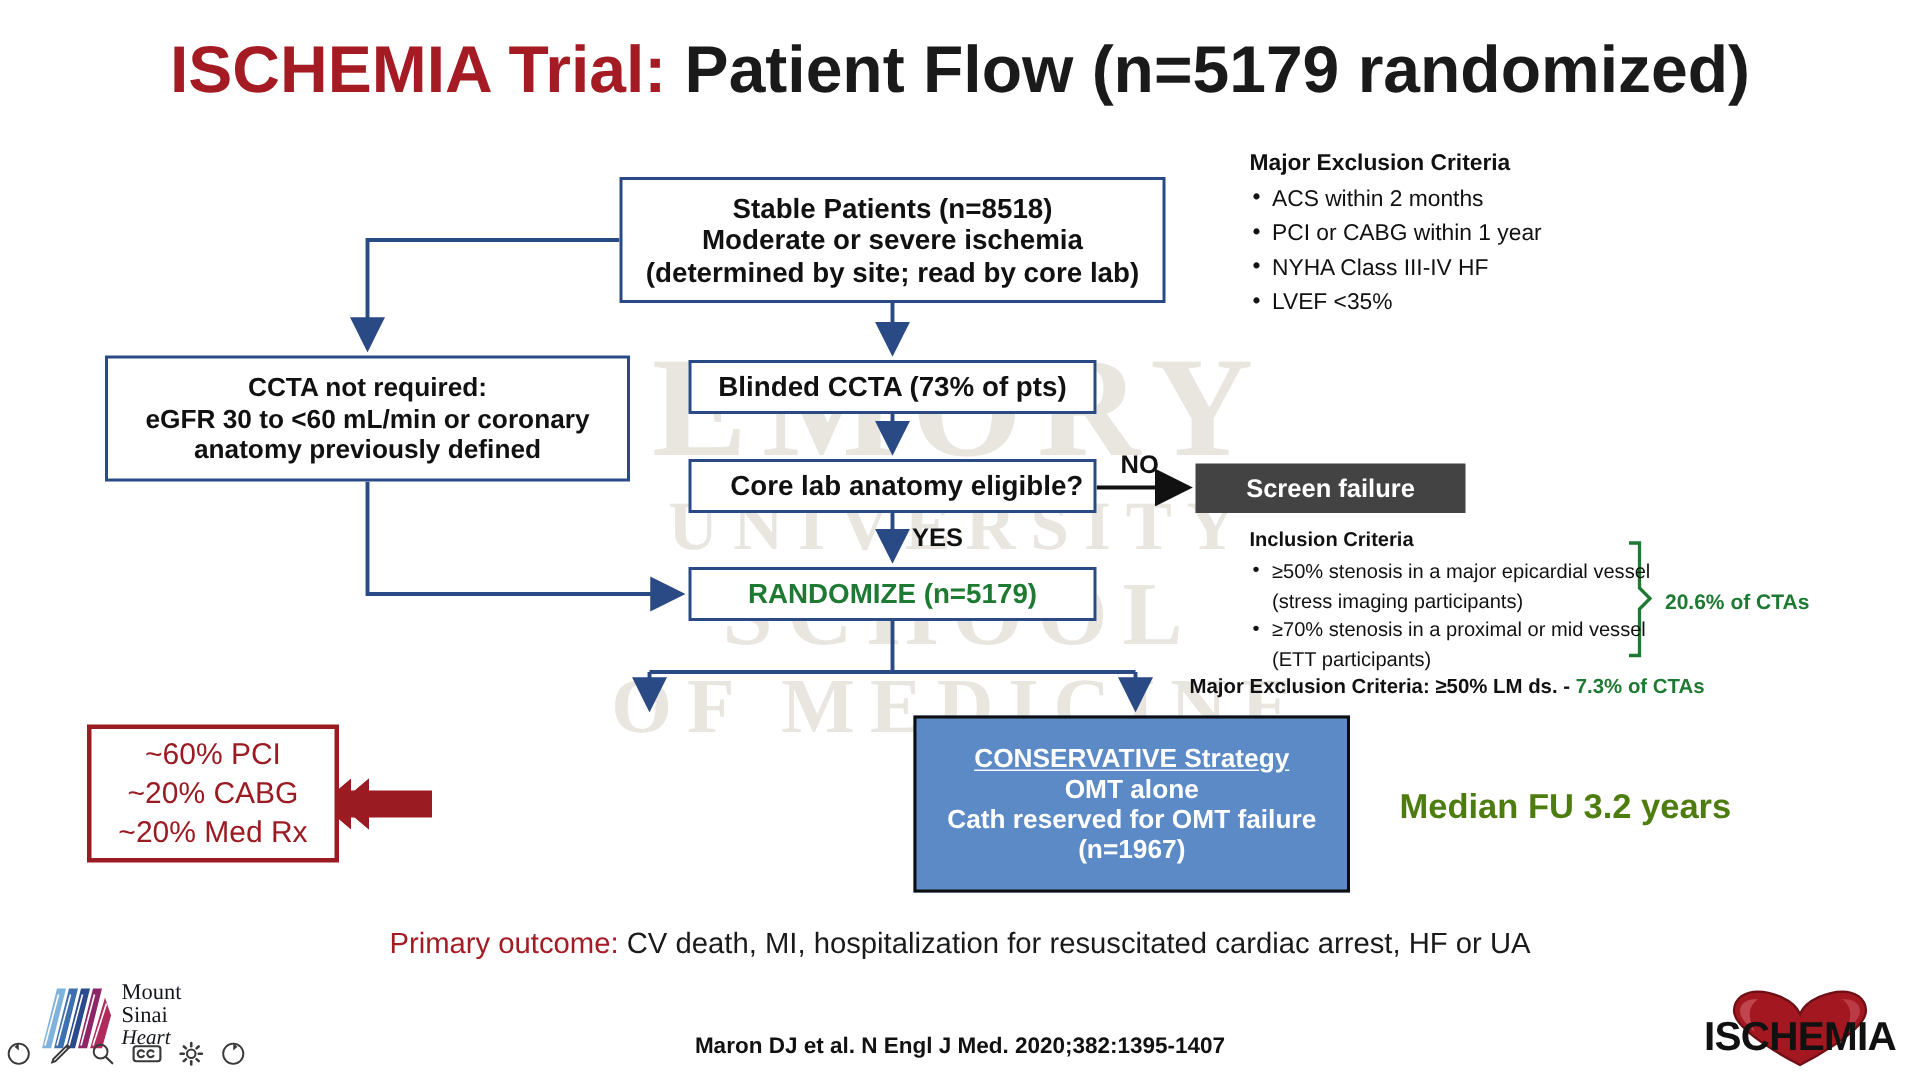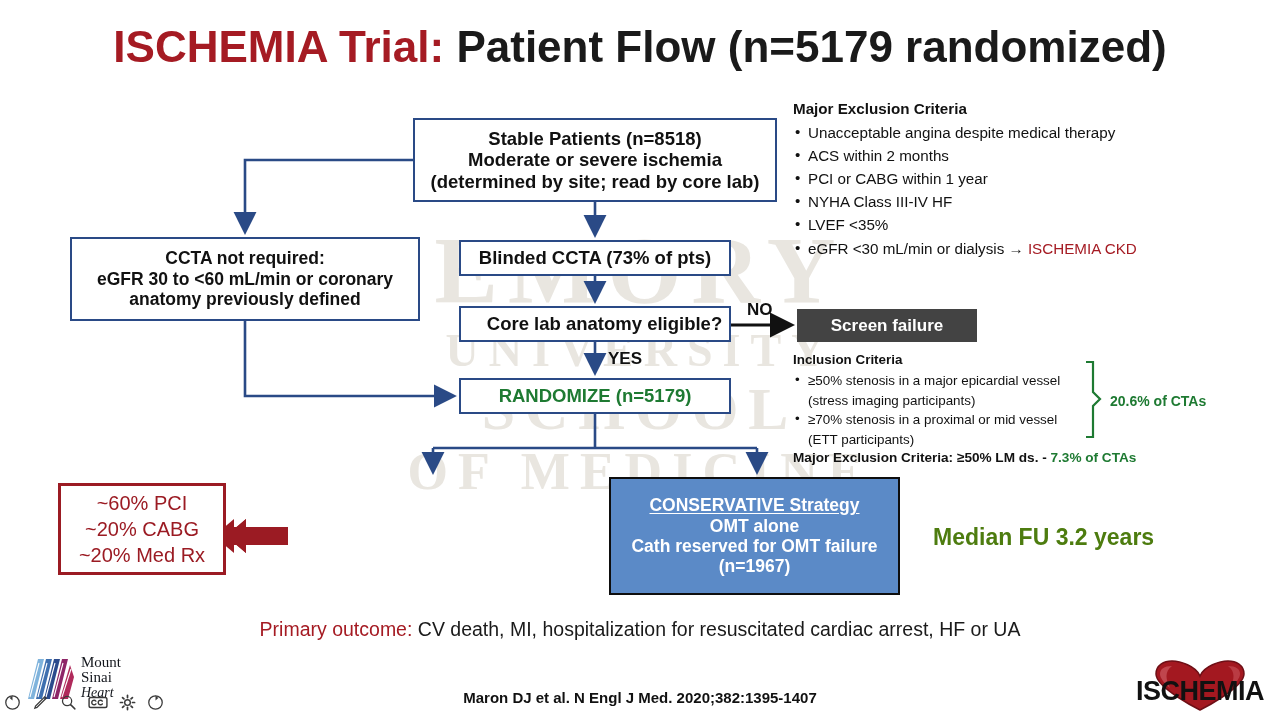--- a/index.html
+++ b/index.html
@@ -66,21 +66,21 @@
   }
   .uline { text-decoration: underline; text-underline-offset: 2px; }
 
   #box-pci {
     left: 58px; top: 483px; width: 168px; height: 92px;
     border: 3px solid #9B1B23; background: #fff;
     color: #9B1B23; font-weight: 400; font-size: 20px; line-height: 1.3;
   }
 
   
-  .sidetext { position: absolute; z-index: 4; color: #111; }
+  .sidetext { position: absolute; z-index: 4; color: #111; margin-left: 40px; }
   #excl { left: 793px; top: 97px; width: 430px; font-size: 15.2px; line-height: 1.52; }
   #excl .hd { font-weight: 700; margin-bottom: 1px; }
   #excl ul { list-style: none; }
   #excl li { position: relative; padding-left: 15px; white-space: nowrap; }
   #excl li::before { content: "\2022"; position: absolute; left: 2px; top: -1px; }
   .ckd { color: #A51B23; }
 
   #incl { left: 793px; top: 350px; width: 300px; font-size: 13.4px; line-height: 1.48; }
   #incl .hd { font-weight: 700; margin-bottom: 1px; }
   #incl ul { list-style: none; }
@@ -242,26 +242,24 @@
 
   <div class="fbox" id="box-pci">
     <span class="ln">~60% PCI</span>
     <span class="ln">~20% CABG</span>
     <span class="ln">~20% Med Rx</span>
   </div>
 
   <div class="sidetext" id="excl">
     <div class="hd">Major Exclusion Criteria</div>
     <ul>
-      <li>Unacceptable angina despite medical therapy</li>
       <li>ACS within 2 months</li>
       <li>PCI or CABG within 1 year</li>
       <li>NYHA Class III-IV HF</li>
       <li>LVEF &lt;35%</li>
-      <li><span>eGFR &lt;30 mL/min or dialysis → </span><span class="ckd">ISCHEMIA CKD</span></li>
     </ul>
   </div>
 
   <div class="sidetext" id="incl">
     <div class="hd">Inclusion Criteria</div>
     <ul>
       <li>≥50% stenosis in a major epicardial vessel</li>
       <div class="sub">(stress imaging participants)</div>
       <li>≥70% stenosis in a proximal or mid vessel</li>
       <div class="sub">(ETT participants)</div>

